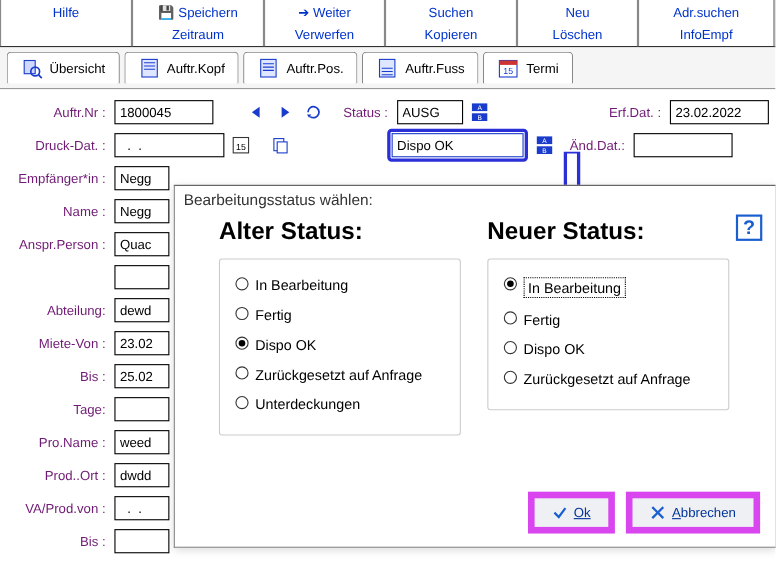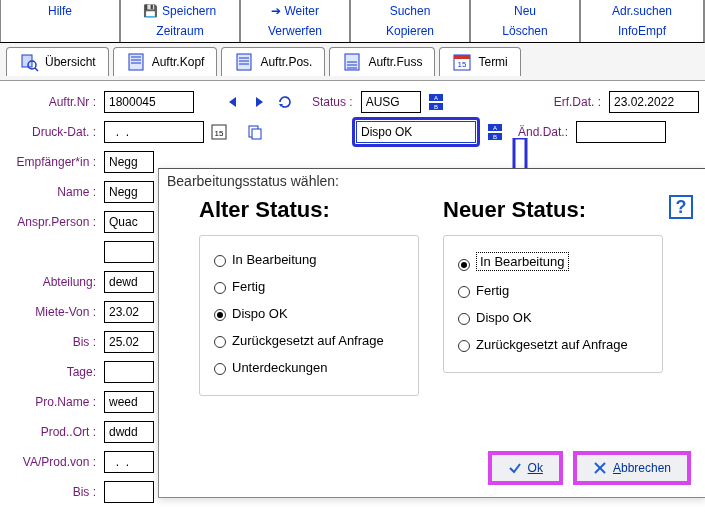--- a/index.html
+++ b/index.html
@@ -128,21 +128,21 @@
   }
   .fs-head {
     font-size: 22px;
     font-weight: 700;
     margin: 0 0 12px 0;
     color: #000;
     font-family: 'Segoe UI', Tahoma, sans-serif;
   }
   .radio-row {
     display: flex;
-    align-items: flex-end;
+    align-items: flex-start;
     gap: 6px;
     padding: 6px 0;
     font-size: 13px;
     cursor: pointer;
   }
   .radio {
     width: 12px;
     height: 12px;
     border: 1px solid #333;
     border-radius: 50%;
@@ -177,21 +177,21 @@
     right: 14px;
     bottom: 12px;
     display: flex;
     gap: 10px;
   }
   .dlg-btn {
     display: flex;
     align-items: center;
     gap: 6px;
     padding: 6px 16px;
-    border: 4px solid #d946ef;
+    border: 6px solid #d946ef;
     background: #eef0f4;
     font-size: 12px;
     cursor: pointer;
     color: #003399;
   }
   .arrowdown {
     position: absolute;
     left: 500px;
     top: 138px;
     width: 40px;

